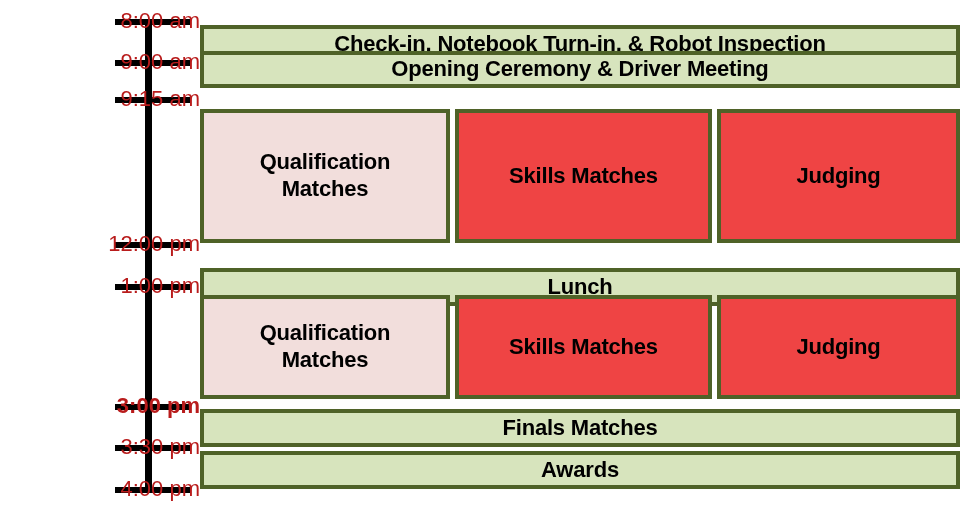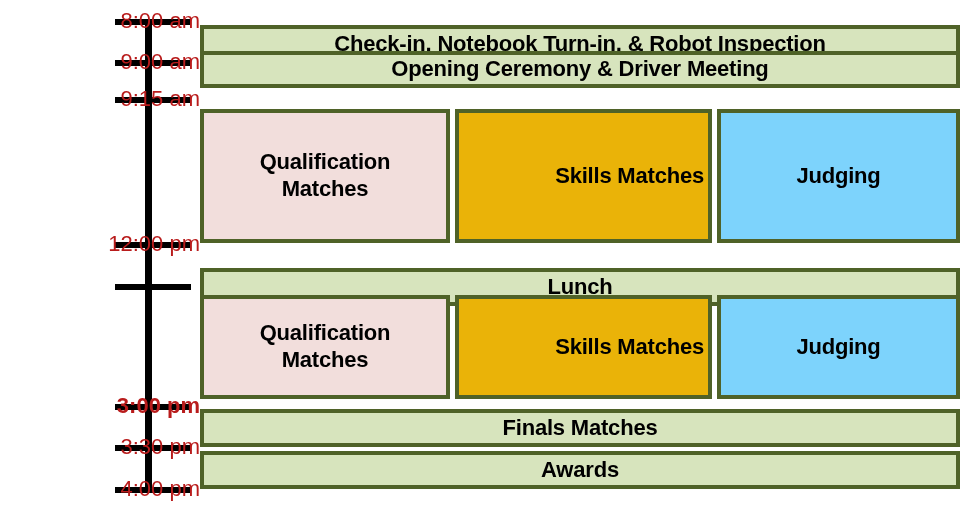--- a/index.html
+++ b/index.html
@@ -67,39 +67,40 @@
     text-align: center;
     color: #000000;
     font-weight: bold;
     font-size: 22px;
     line-height: 1.22;
     letter-spacing: -0.2px;
     padding: 0 4px;
   }
   .block.green  { background: #D7E4BD; }
   .block.pink   { background: #F2DEDC; }
-  .block.blue   { background: #eab308; justify-content: flex-end; }
-  .block.purple { background: #7dd3fc; }
+  .block.blue   { background: #ef4444; }
+  .block.purple { background: #ef4444; }
 
   .block .label { display: block; white-space: pre-line; }
 </style>
 </head>
 <body>
 
 <div id="timeline-axis">
   <div class="axis-spine"></div>
 <div class="tick" style="top: 19px;"></div>
     <div class="time-label" style="top: 10px;">8:00 am</div>
     <div class="tick" style="top: 60px;"></div>
     <div class="time-label" style="top: 51px;">9:00 am</div>
     <div class="tick" style="top: 97px;"></div>
     <div class="time-label" style="top: 88px;">9:15 am</div>
     <div class="tick" style="top: 242px;"></div>
     <div class="time-label" style="top: 233px;">12:00 pm</div>
     <div class="tick" style="top: 284px;"></div>
+    <div class="time-label" style="top: 275px;">1:00 pm</div>
     <div class="tick" style="top: 404px;"></div>
     <div class="time-label" style="top: 395px; font-weight: bold;">3:00 pm</div>
     <div class="tick" style="top: 445px;"></div>
     <div class="time-label" style="top: 436px;">3:30 pm</div>
     <div class="tick" style="top: 487px;"></div>
     <div class="time-label" style="top: 478px;">4:00 pm</div>
   </div>
 
 <div id="schedule-blocks">
     <div class="block green" style="left: 200px; top: 25px; width: 760px; height: 38px;">

